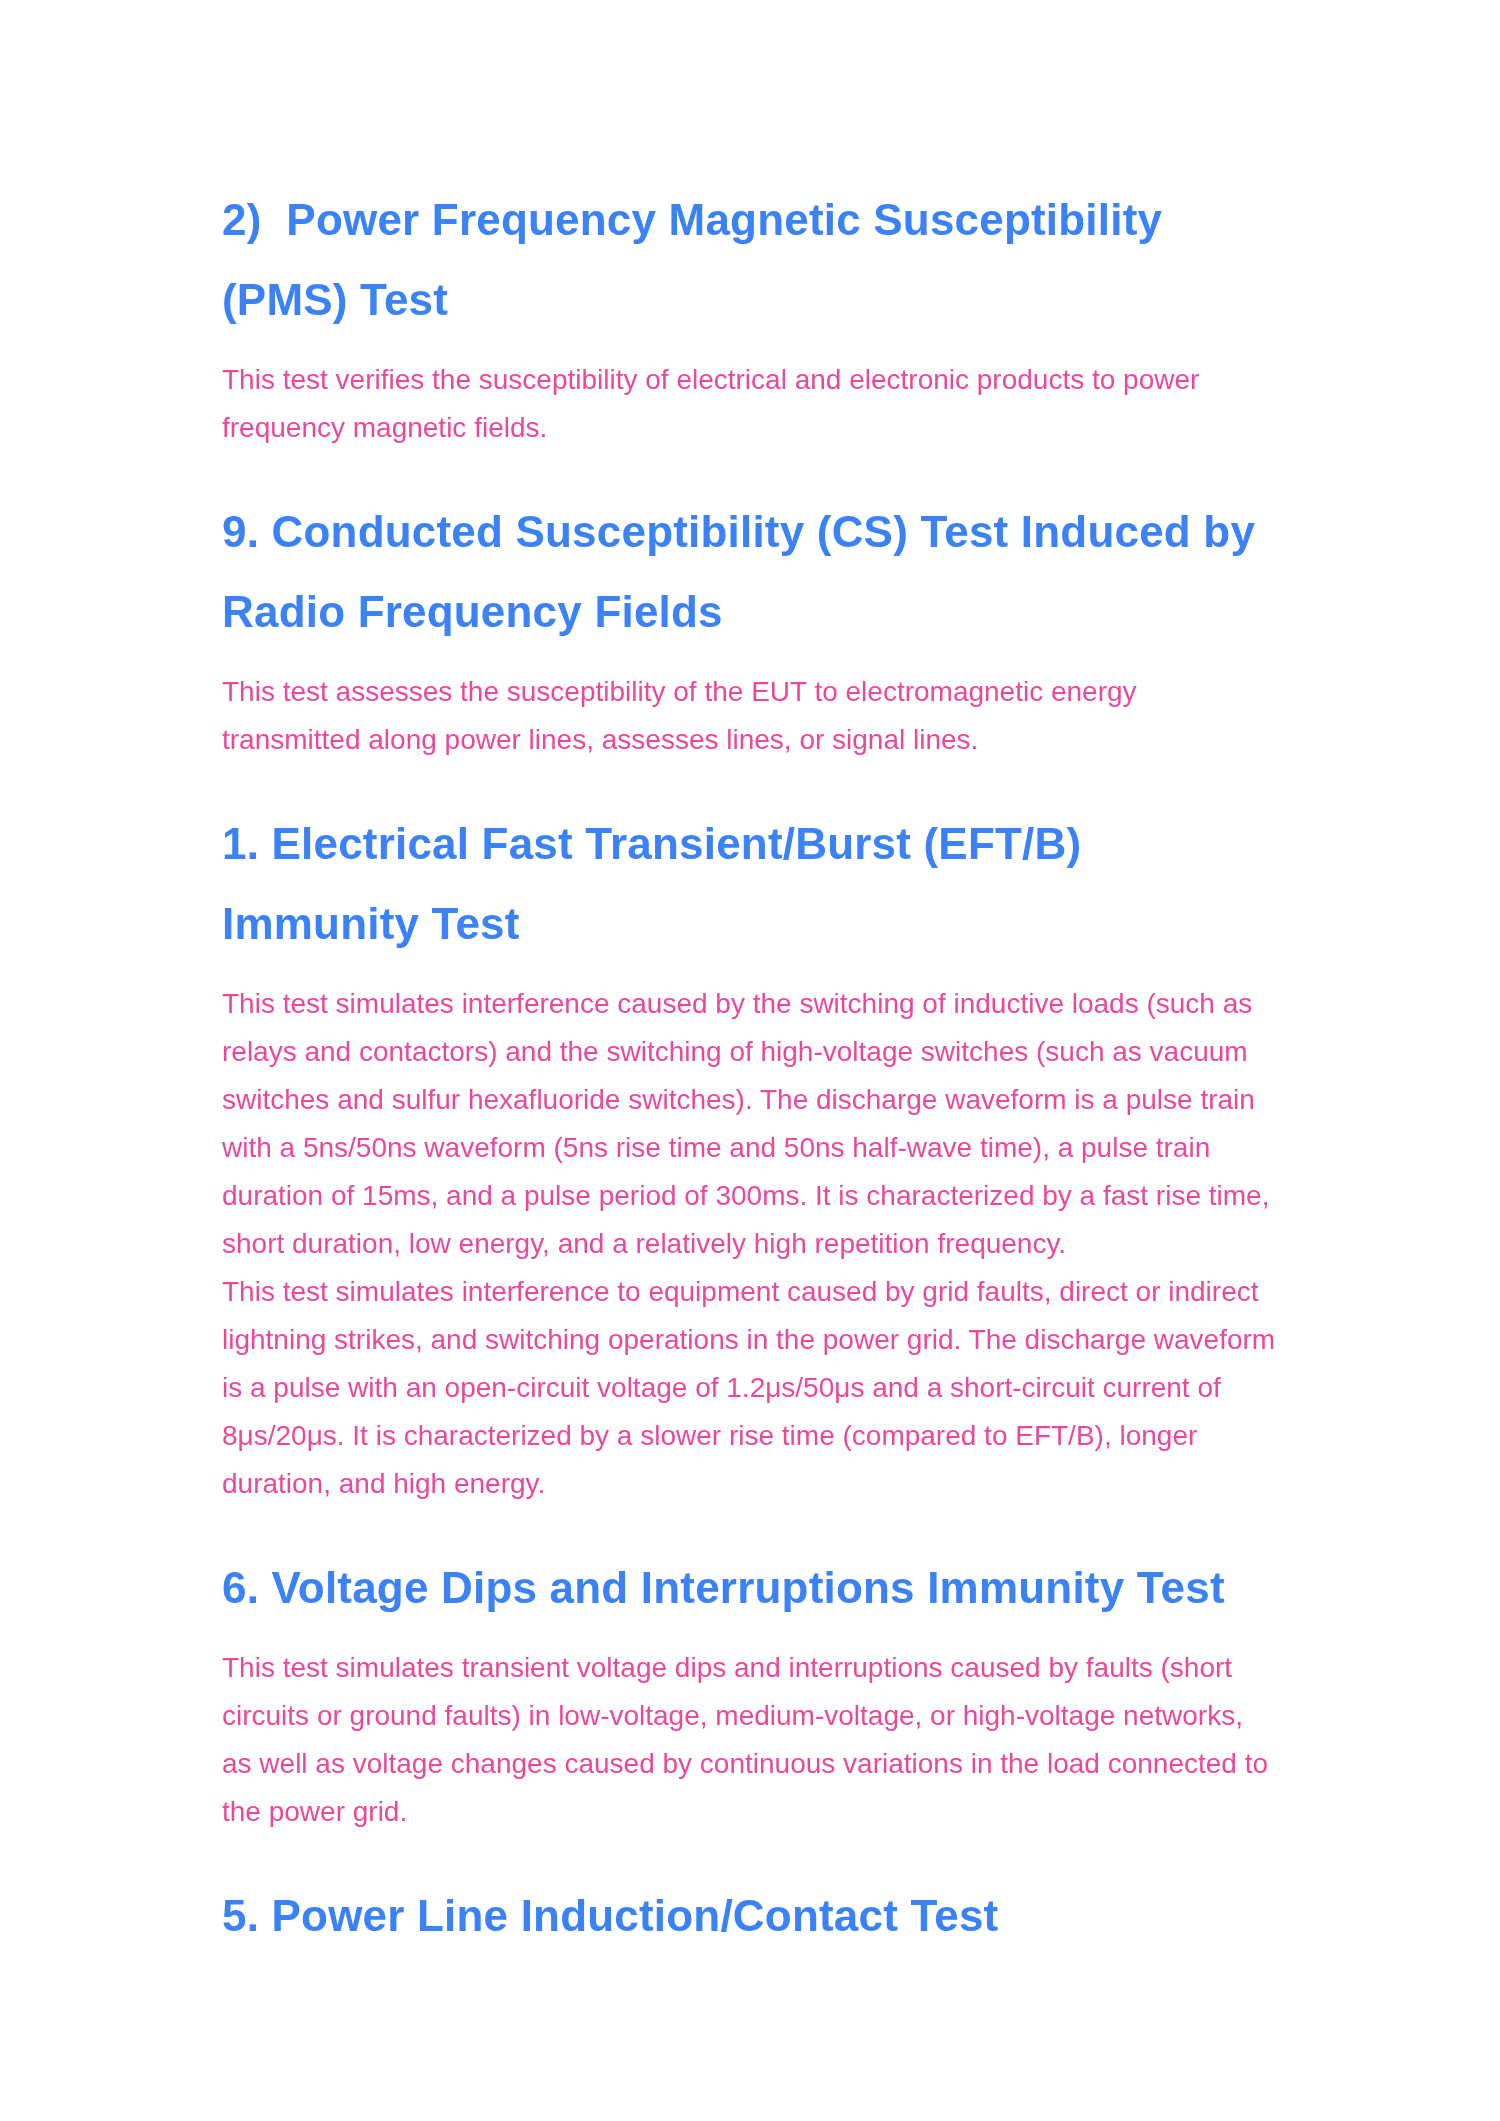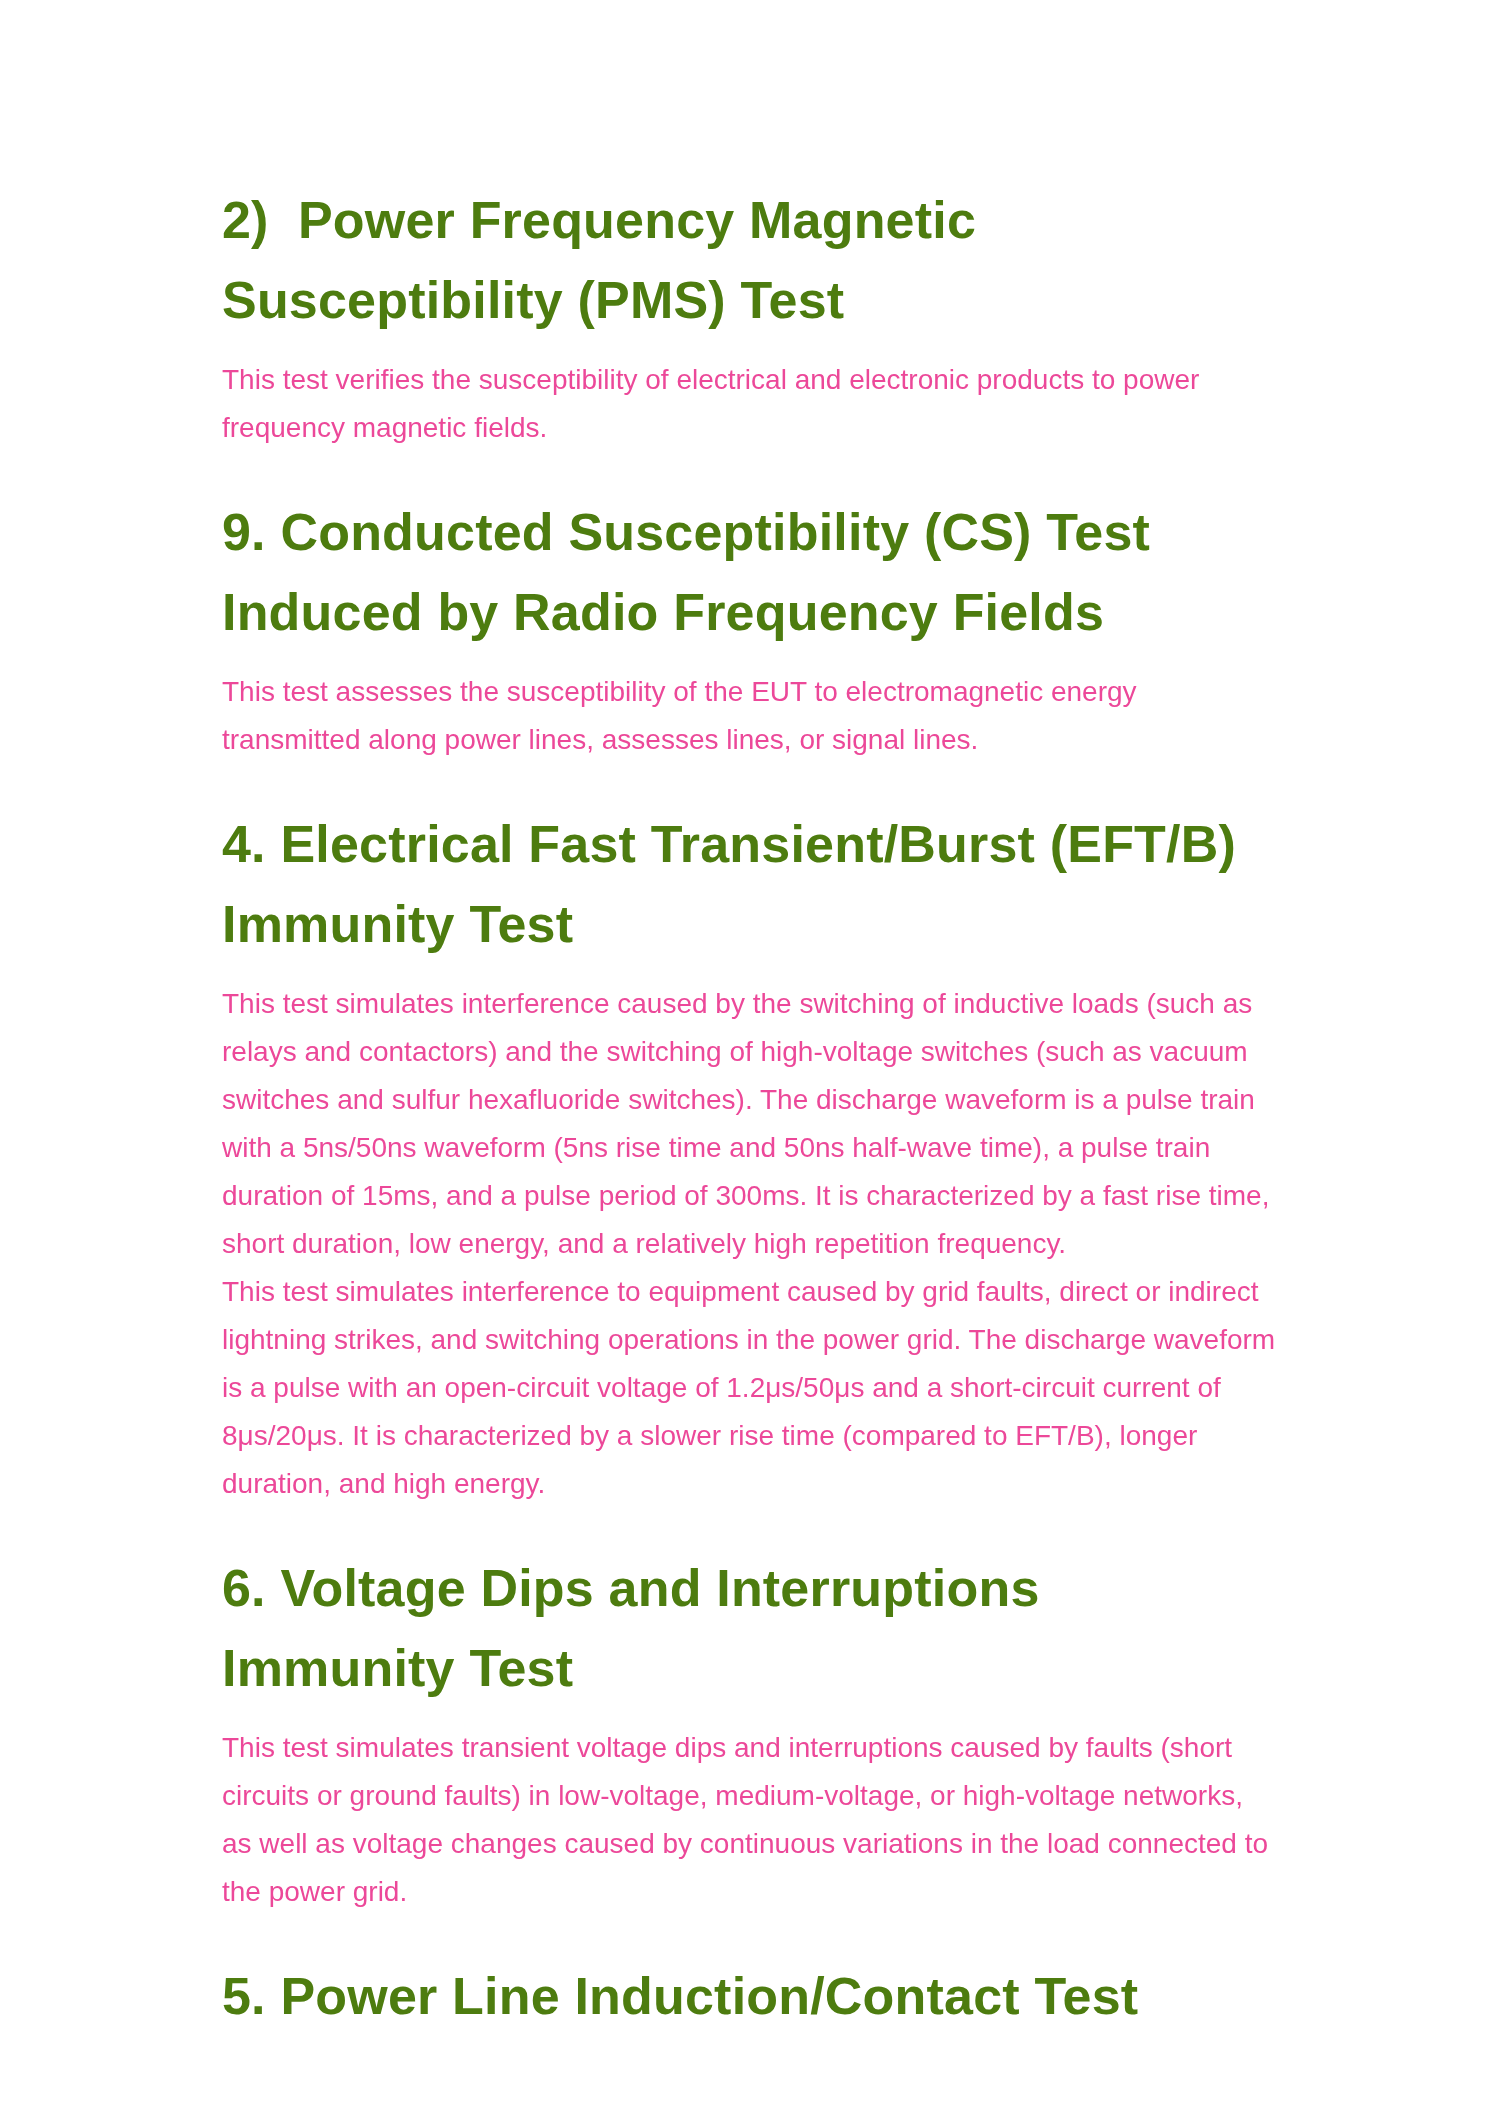--- a/index.html
+++ b/index.html
@@ -17,24 +17,24 @@
     padding: 180px 220px 0 222px;
     overflow: hidden;
     font-family: "Liberation Sans", "DejaVu Sans", sans-serif;
     color: #000000;
   }
   .section {
     margin: 0;
   }
   .section-heading {
     font-family: "Liberation Sans", "DejaVu Sans", sans-serif;
-    font-size: 52px;
+    font-size: 44px;
     font-weight: bold;
     line-height: 80px;
-    color: #4d7c0f;
+    color: #3b82f6;
     margin: 40px 0 16px 0;
     letter-spacing: 0.2px;
   }
   .section:first-child .section-heading {
     margin-top: 0;
   }
   .section-paragraph {
     font-family: "Liberation Sans", "DejaVu Sans", sans-serif;
     font-size: 28px;
     font-weight: normal;
@@ -53,21 +53,21 @@
     <h2 class="section-heading">2)&nbsp; Power Frequency Magnetic Susceptibility (PMS) Test</h2>
     <p class="section-paragraph">This test verifies the susceptibility of electrical and electronic products to power frequency magnetic fields.</p>
   </div>
 
   <div class="section">
     <h2 class="section-heading">9. Conducted Susceptibility (CS) Test Induced by Radio Frequency Fields</h2>
     <p class="section-paragraph">This test assesses the susceptibility of the EUT to electromagnetic energy transmitted along power lines, assesses lines, or signal lines.</p>
   </div>
 
   <div class="section">
-    <h2 class="section-heading">4. Electrical Fast Transient/Burst (EFT/B) Immunity Test</h2>
+    <h2 class="section-heading">1. Electrical Fast Transient/Burst (EFT/B) Immunity Test</h2>
     <p class="section-paragraph">This test simulates interference caused by the switching of inductive loads (such as relays and contactors) and the switching of high-voltage switches (such as vacuum switches and sulfur hexafluoride switches). The discharge waveform is a pulse train with a 5ns/50ns waveform (5ns rise time and 50ns half-wave time), a pulse train duration of 15ms, and a pulse period of 300ms. It is characterized by a fast rise time, short duration, low energy, and a relatively high repetition frequency.</p>
   </div>
 
   <div class="section">
     <p class="section-paragraph">This test simulates interference to equipment caused by grid faults, direct or indirect lightning strikes, and switching operations in the power grid. The discharge waveform is a pulse with an open-circuit voltage of 1.2μs/50μs and a short-circuit current of 8μs/20μs. It is characterized by a slower rise time (compared to EFT/B), longer duration, and high energy.</p>
   </div>
 
   <div class="section">
     <h2 class="section-heading">6. Voltage Dips and Interruptions Immunity Test</h2>
     <p class="section-paragraph">This test simulates transient voltage dips and interruptions caused by faults (short circuits or ground faults) in low-voltage, medium-voltage, or high-voltage networks, as well as voltage changes caused by continuous variations in the load connected to the power grid.</p>

